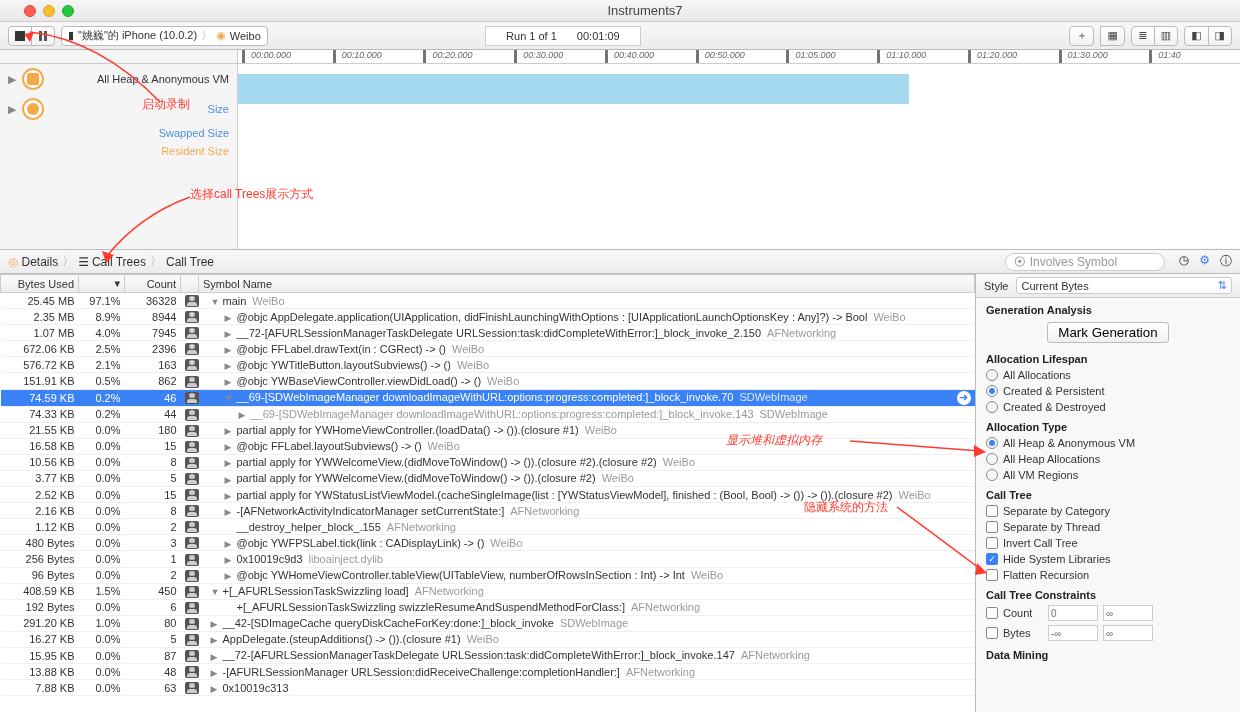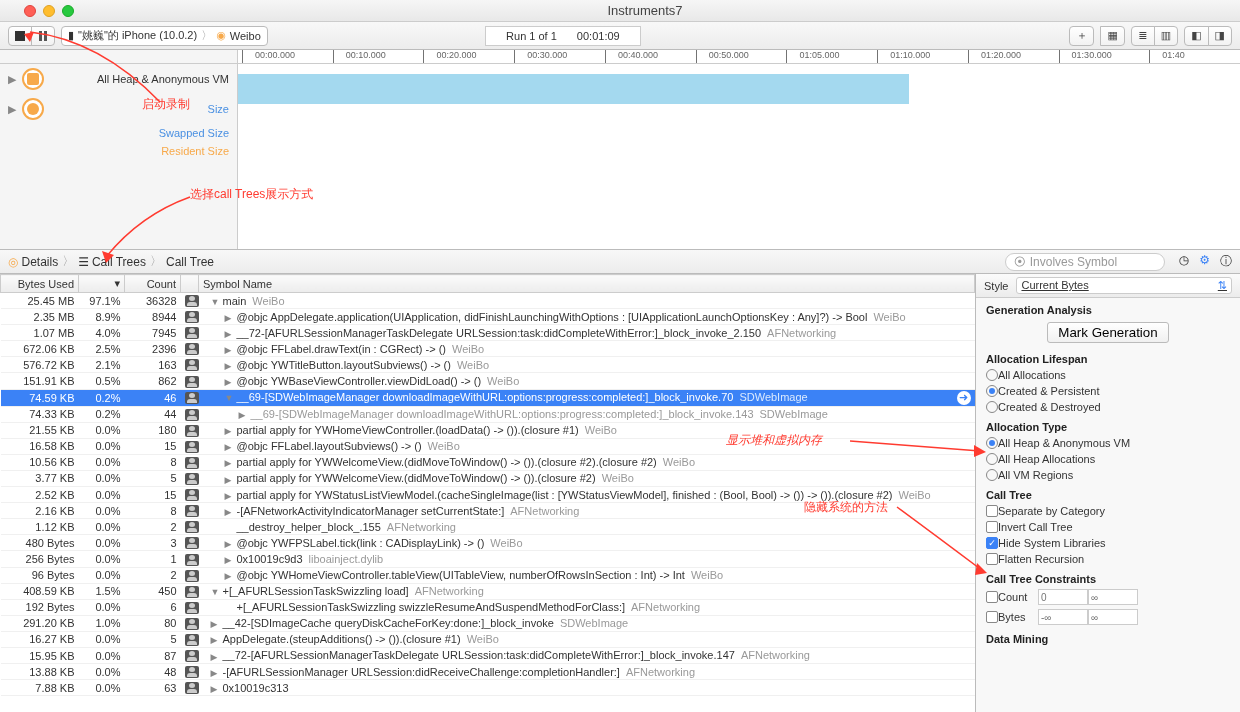--- a/index.html
+++ b/index.html
@@ -21,21 +21,21 @@
 .run-info { margin:0 auto; display:flex; align-items:center; gap:20px; background: #fff; border:1px solid #ccc; border-radius:0; padding:2px 20px; height:20px;}
 .right-tools { margin-left:auto; display:flex; gap:6px; }
 .timeline-area { height:200px; display:flex; border-bottom:1px solid #bbb; background:#fff; }
 .tl-left { width:238px; border-right:1px solid #ccc; background:#f5f5f5; }
 .track-row { display:flex; align-items:center; padding:3px 8px; font-size:11px; justify-content:flex-end; color:#444; }
 .track-instr { display:flex; align-items:center; gap:6px; padding:4px 8px; }
 .instr-icon { width:22px; height:22px; border-radius:50%; background:#fff; border:2px solid #f7a94a; display:flex; align-items:center; justify-content:center;}
 .instr-icon-inner { width:12px; height:12px; background:#f7a94a; border-radius:2px;}
 .tl-right { flex:1; position:relative; background:#fff; }
 .ruler { height:14px; border-bottom:1px solid #ccc; display:flex; font-size:9px; color:#666; padding-left:4px;}
-.ruler span { flex:1; border-left:1px solid #737373; padding-left:12px;}
+.ruler span { flex:1; border-left:3px solid #737373; padding-left:6px;font-style:italic;}
 .data-band { position:absolute; top:24px; left:0; height:30px; background:#a4d9ef; width:67%; }
 .pathbar { height:24px; background:linear-gradient(#f8f8f8,#ececec); border-bottom:1px solid #bbb; display:flex; align-items:center; padding:0 8px; gap:4px; font-size:12px;}
 .path-seg { display:flex; align-items:center; gap:3px; color:#333;}
 .chev { color:#999; }
 .search-field { margin-left:auto; border:1px solid #ccc; border-radius:10px; width:160px; height:18px; padding:0 8px; background:#fff; color:#999; display:flex; align-items:center; gap:4px;}
 .split { display:flex; height:calc(712px - 22px - 28px - 200px - 24px); }
 .table-wrap { flex:1; overflow:auto; background:#fff; border-right:1px solid #bbb;}
 table { width:100%; border-collapse:collapse; table-layout:fixed;}
 th { background:linear-gradient(#fbfbfb,#ececec); border:1px solid #ccc; font-weight:400; font-size:11px; padding:2px 4px; text-align:left; color:#333; height:18px;}
 th.r { text-align:right;}
@@ -44,23 +44,23 @@
 tr.sel td { background:#3b82f6; color:#fff;}
 tr.sel .lib, tr.sel .mute { color:#dbeafe;}
 .person { display:inline-block; width:14px; height:12px; background:#555; border-radius:2px; vertical-align:middle; margin-right:2px; position:relative;}
 .person::before{content:'';position:absolute;top:1px;left:4px;width:6px;height:5px;background:#ccc;border-radius:50%;}
 .person::after{content:'';position:absolute;bottom:1px;left:2px;width:10px;height:4px;background:#ccc;border-radius:3px 3px 0 0;}
 .disc { display:inline-block; vertical-align:middle; color:#888; margin-right:2px; width:10px; font-size:9px;}
 .lib { color:#999; margin-left:6px;}
 .mute { color:#999;}
 .sidepanel { width:264px; background:#f8f8f8; overflow:auto; font-size:11px; padding-bottom:20px;}
 .sp-head { background:linear-gradient(#fbfbfb,#ececec); border-bottom:1px solid #ccc; padding:3px 8px; display:flex; align-items:center; gap:8px;}
-.sp-style { border:1px solid #ccc; background:#fff; border-radius:3px; padding:1px 4px; flex:1; display:flex; justify-content:space-between; text-decoration:underline;}
+.sp-style { border:1px solid #ccc; background:#fff; border-radius:3px; padding:1px 4px; flex:1; display:flex; justify-content:space-between; align-items:center;}
 .sp-section-title { font-weight:600; padding:6px 10px 2px; color:#222;}
-.sp-row { padding:2px 10px; display:flex; align-items:center; }
+.sp-row { padding:2px 10px; display:flex; align-items:center; gap:5px;}
 .sp-btn { border:1px solid #bbb; border-radius:3px; background:linear-gradient(#fff,#f0f0f0); padding:2px 10px; margin:4px auto; display:block;}
 .radio { width:12px; height:12px; border:1px solid #888; border-radius:50%; display:inline-flex; align-items:center; justify-content:center;}
 .radio.on::after { content:''; width:6px; height:6px; background:#3b82f6; border-radius:50%;}
 .checkbox { width:12px; height:12px; border:1px solid #888; border-radius:2px; display:inline-flex; align-items:center; justify-content:center; background:#fff;}
 .checkbox.on { background:#3b82f6; border-color:#3b82f6;}
 .checkbox.on::after { content:'✓'; color:#fff; font-size:9px; line-height:1;}
 .sp-input { border:1px solid #ccc; width:50px; height:16px; font-size:10px; background:#fff; color:#bbb; padding:0 2px;}
 .anno { position:absolute; color:#ff3b30; font-size:12px; pointer-events:none;}
 svg.anno-line { position:absolute; pointer-events:none; }
 .gear { color:#3b82f6; }
@@ -422,20 +422,24 @@
         <span>All Heap Allocations</span>
       </div>
     <div class="sp-row">
         <span class="radio"></span>
         <span>All VM Regions</span>
       </div>
     <div class="sp-section-title">Call Tree</div>
     <div class="sp-row">
         <span class="checkbox"></span>
         <span>Separate by Category</span>
+      </div>
+    <div class="sp-row">
+        <span class="checkbox"></span>
+        <span>Separate by Thread</span>
       </div>
     <div class="sp-row">
         <span class="checkbox"></span>
         <span>Invert Call Tree</span>
       </div>
     <div class="sp-row">
         <span class="checkbox on"></span>
         <span>Hide System Libraries</span>
       </div>
     <div class="sp-row">

